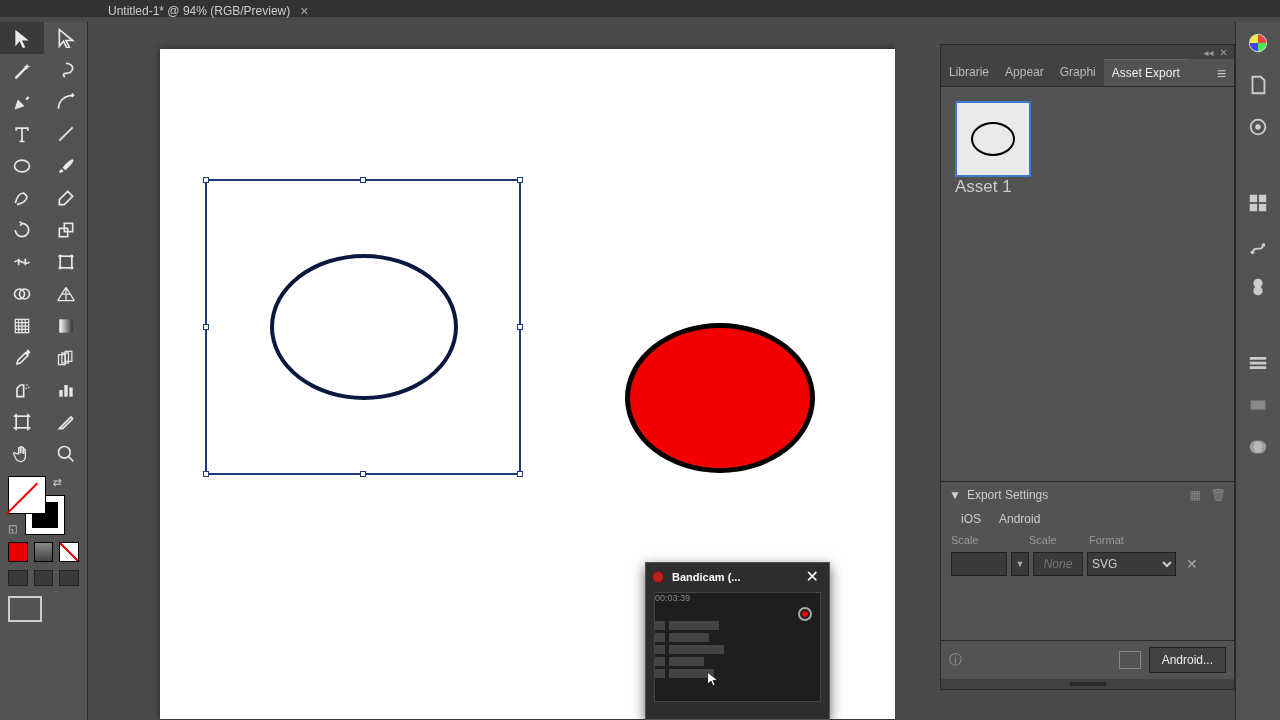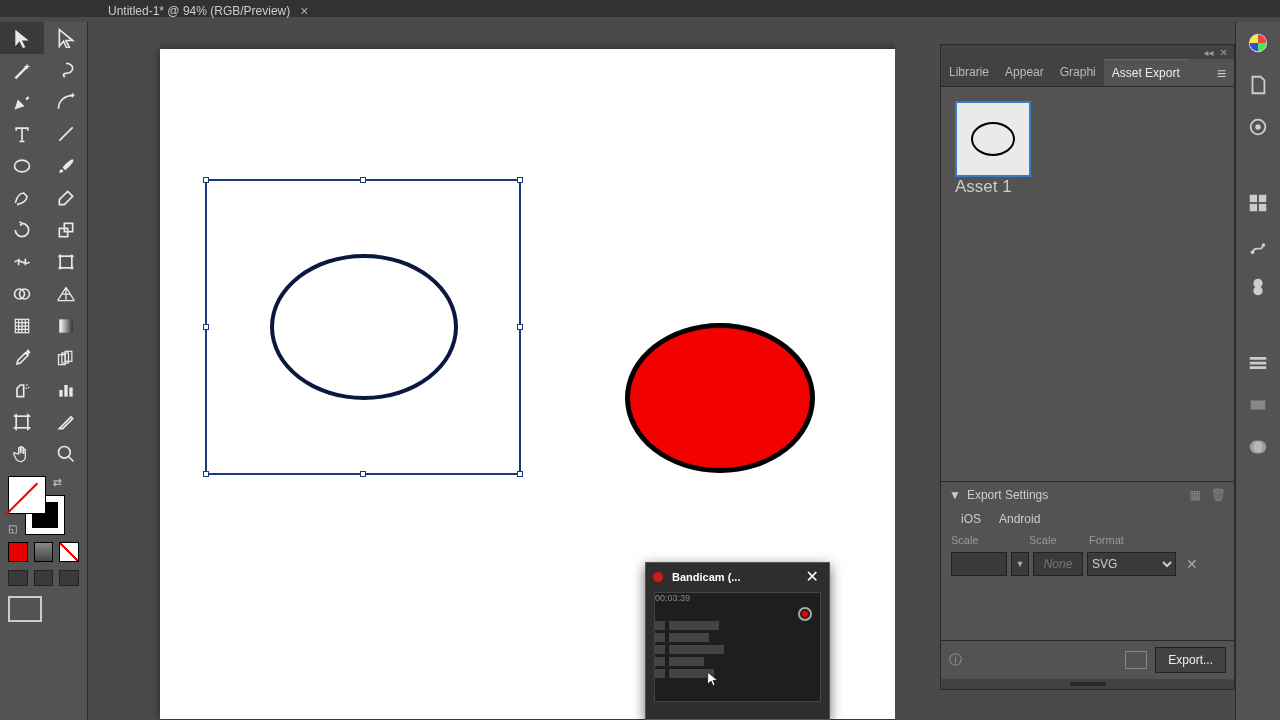--- a/index.html
+++ b/index.html
@@ -404,21 +404,21 @@
       <select class="format-sel">
         <option>SVG</option>
       </select>
       <span class="row-x">✕</span>
     </div>
     <div style="height:60px"></div>
     <div class="panel-footer">
       <span class="info">ⓘ</span>
       <div class="flex"></div>
       <div class="grid-ic"></div>
-      <button class="export-btn">Export...</button>
+      <button class="export-btn">Android...</button>
     </div>
     <div class="panel-resize">
         <div></div>
       </div>
   </div>
 </div>
 
 <div class="icon-strip">
   <div class="strip-ic">
       <svg viewBox="0 0 24 24">

